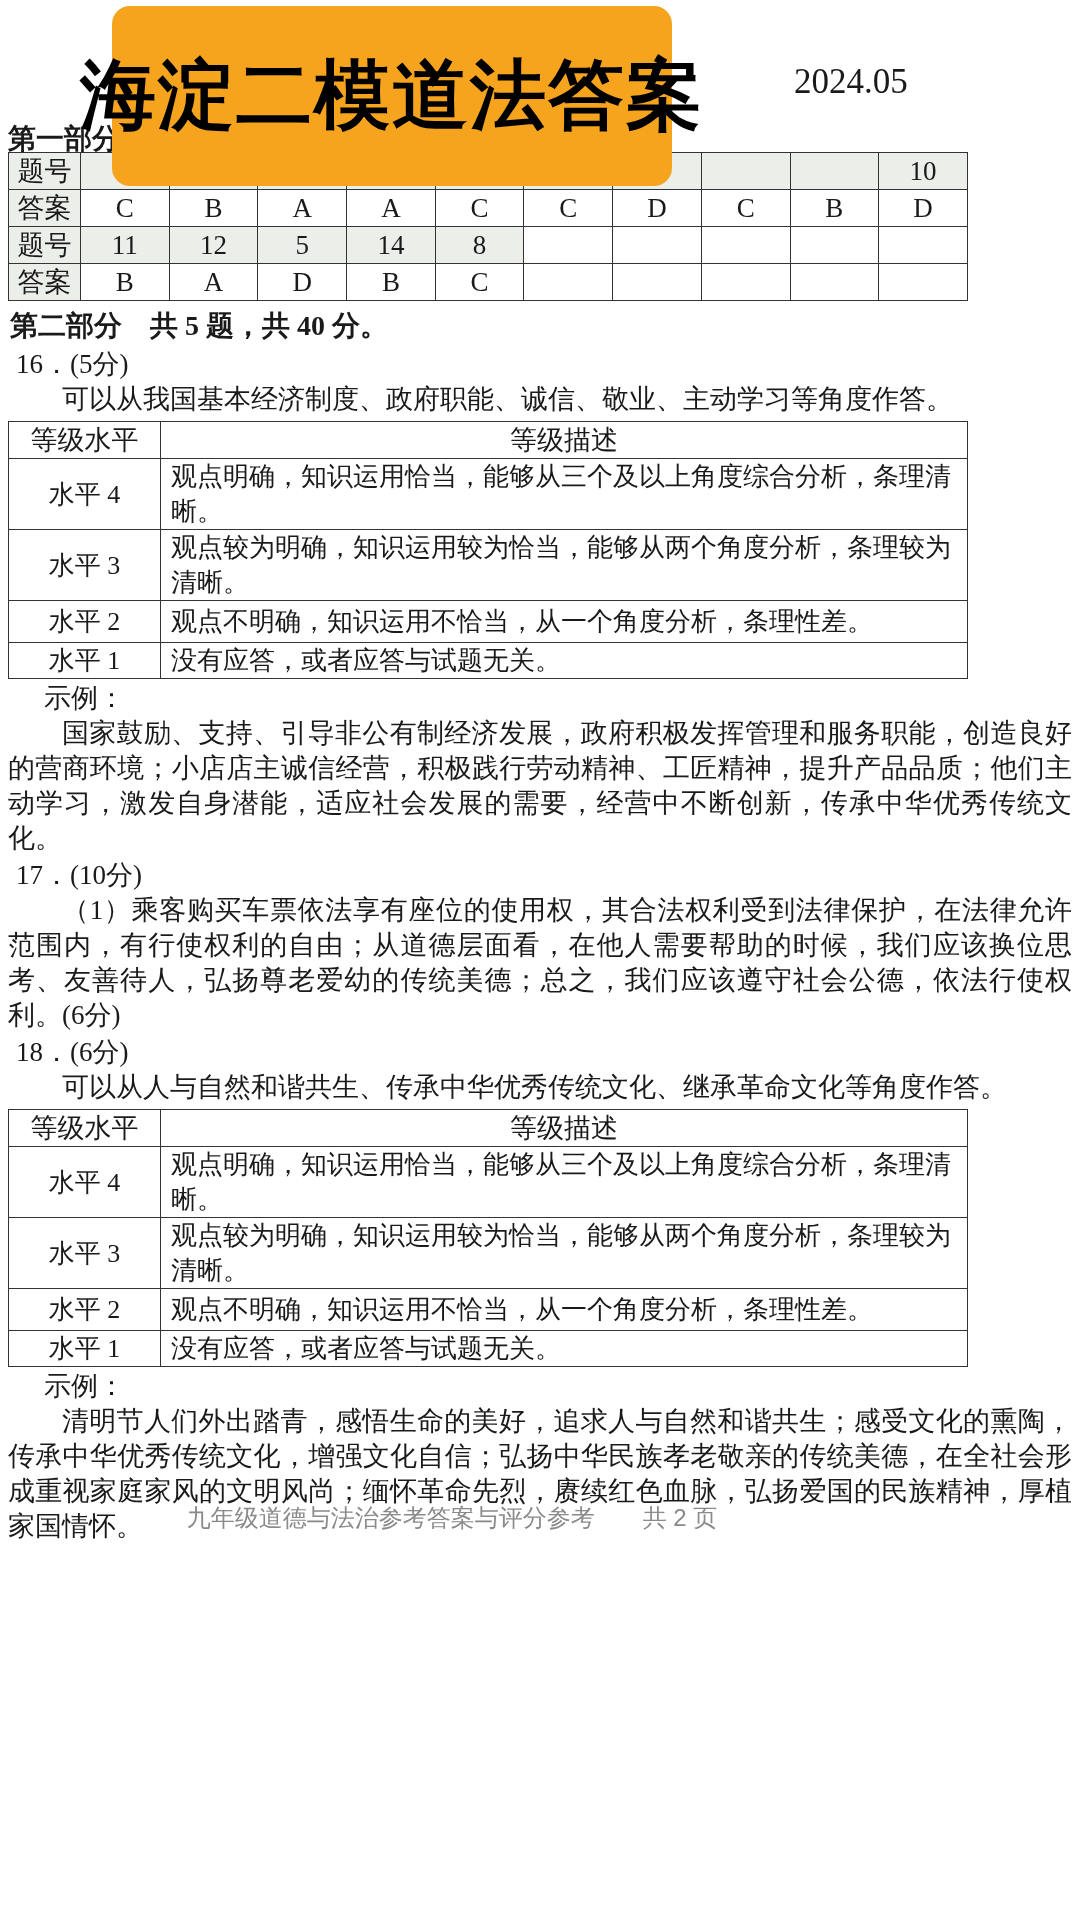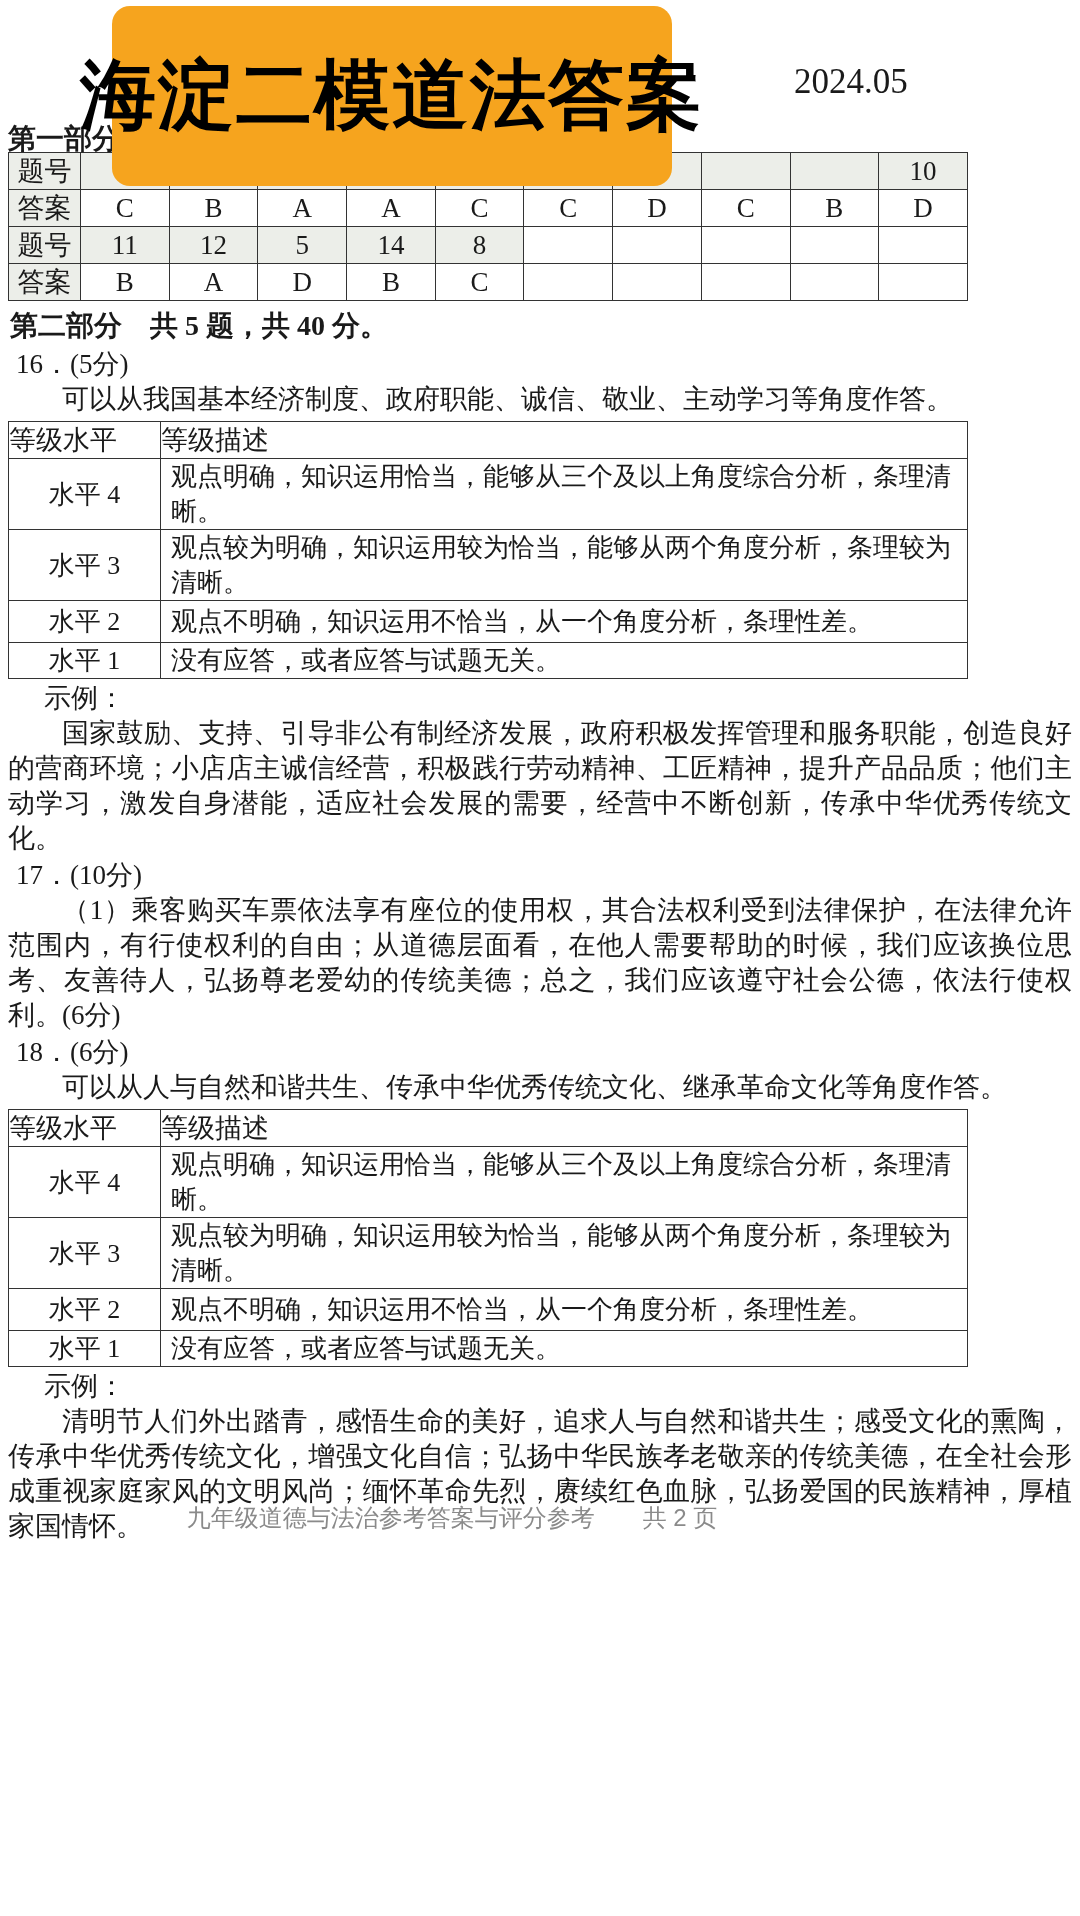--- a/index.html
+++ b/index.html
@@ -32,21 +32,21 @@
   .answers .shaded{background:var(--shade);}
   .answers col.c-label{width:72px;}
 
   .part2-heading{font-size:28px;font-weight:bold;margin-top:6px;padding-left:2px;}
   .qnum{font-size:27px;margin-top:2px;padding-left:8px;line-height:35px;}
   p.body{font-size:27px;line-height:35px;text-align:justify;text-indent:2em;}
   .example-label{font-size:27px;line-height:35px;padding-left:36px;}
 
   .rubric{margin-top:4px;margin-bottom:2px;}
   .rubric col.c-lvl{width:152px;}
-  .rubric th{height:30px;text-align:left;font-size:27px;font-weight:normal;background:#fff;}
+  .rubric th{height:30px;text-align:center;font-size:27px;font-weight:normal;background:#fff;}
   .rubric td{font-size:26px;}
   .rubric td.lvl{text-align:center;}
   .rubric td.desc{padding:0 10px;text-align:left;}
   .rubric tr.h56 td{height:56px;}
   .rubric tr.h42 td{height:42px;}
   .rubric tr.h30 td{height:30px;margin-left:15px;}
 
   .footer{position:absolute;top:1502px;left:0;width:904px;text-align:center;
           font-family:"Liberation Sans","DejaVu Sans",sans-serif;
           font-size:24px;color:var(--footer-fg);}

